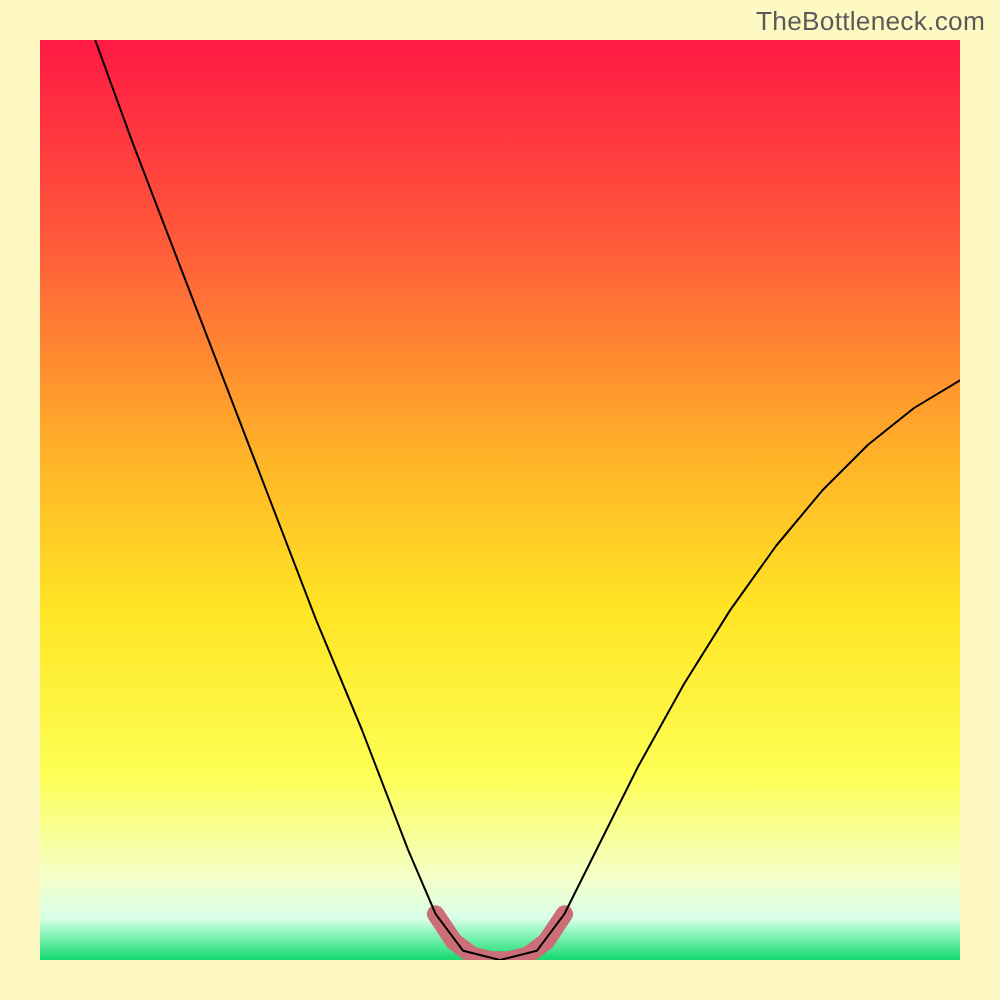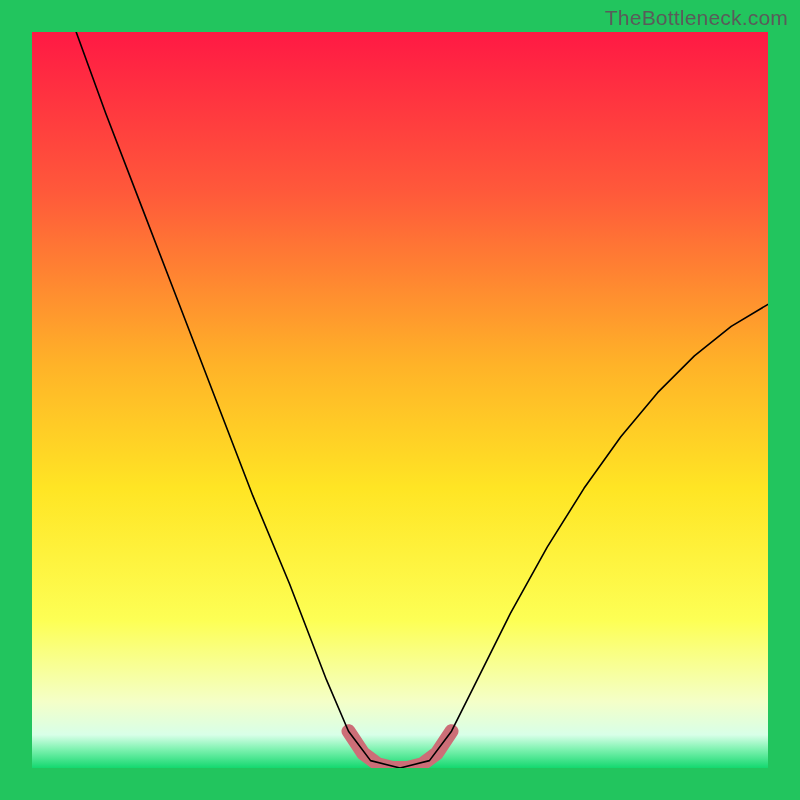--- a/index.html
+++ b/index.html
@@ -8,21 +8,21 @@
     width: 800px;
     height: 800px;
     overflow: hidden;
     background: #000;
     font-family: Arial, Helvetica, sans-serif;
   }
   .frame {
     position: relative;
     width: 800px;
     height: 800px;
-    background: #22c55e;
+    background: #fef9c3;
   }
   .plot-area {
     position: absolute;
     left: 32px;
     top: 32px;
     width: 736px;
     height: 736px;
   }
   .plot-area svg {
     display: block;

